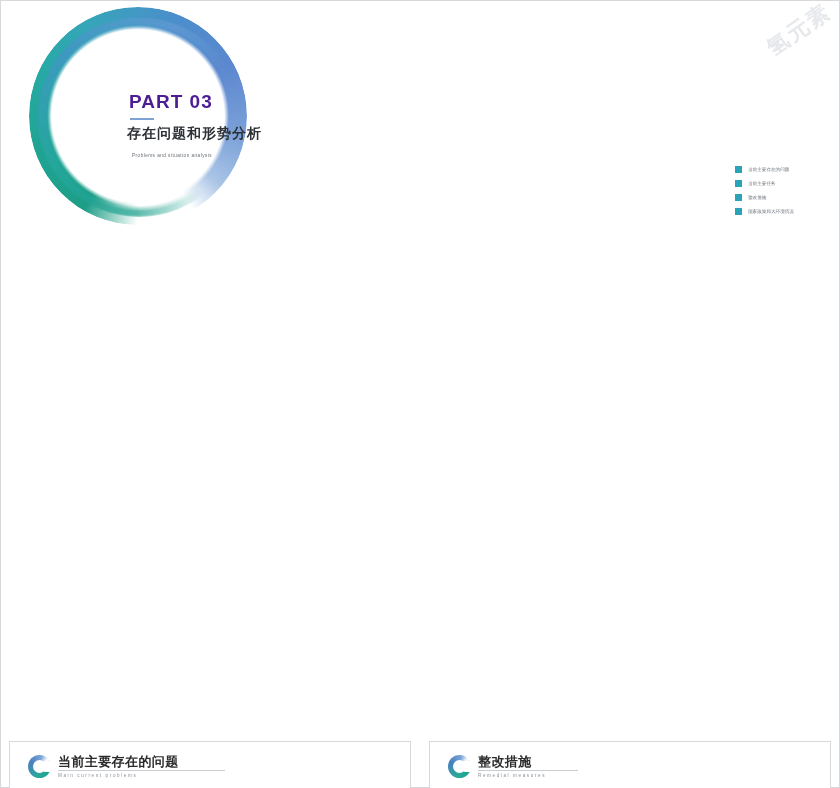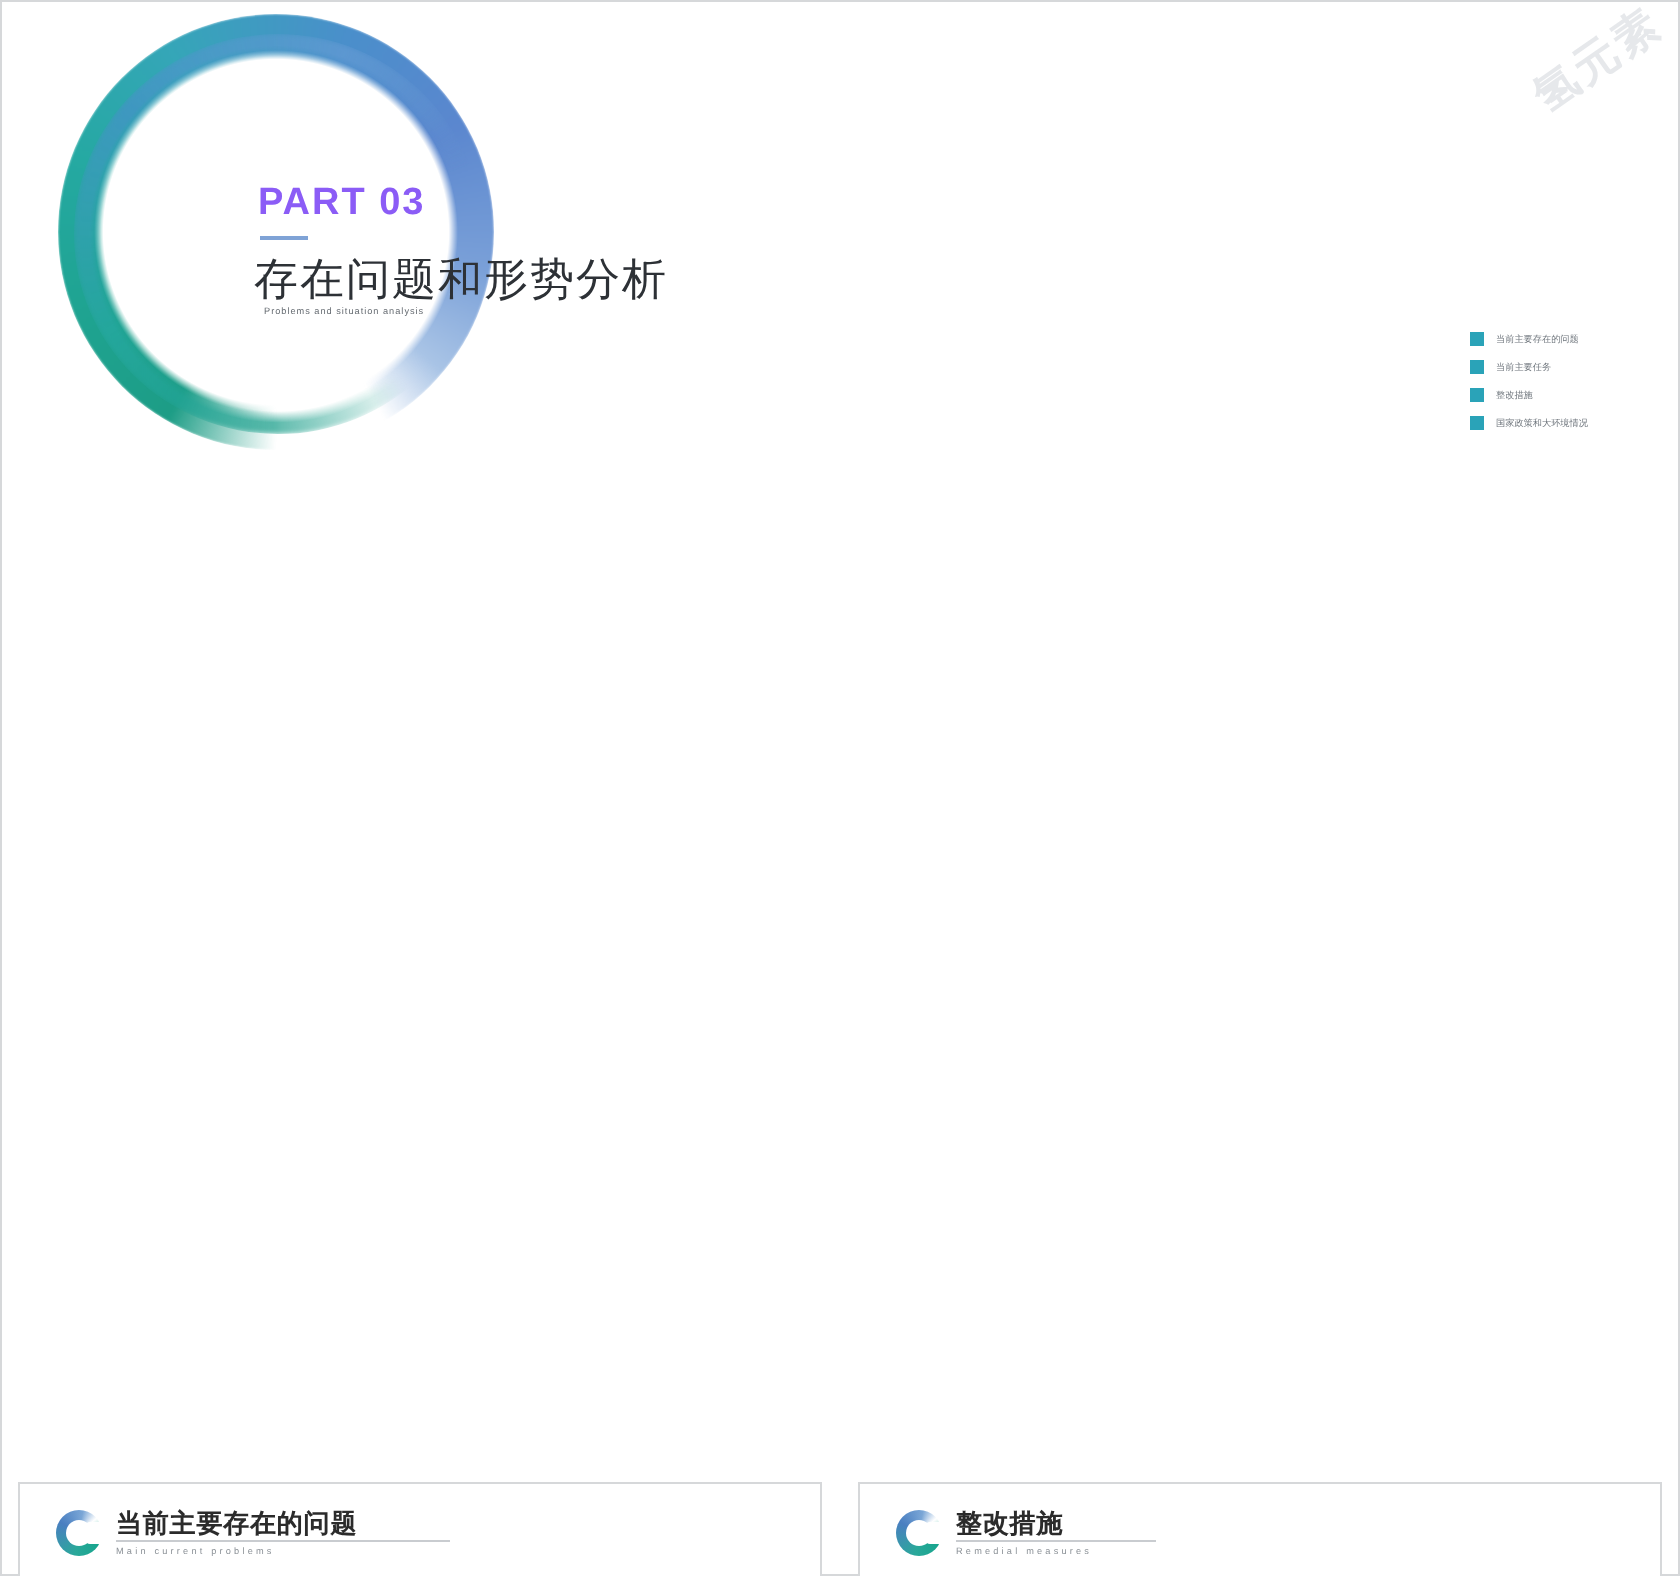--- a/index.html
+++ b/index.html
@@ -152,23 +152,23 @@
     border-radius: 50%;
     background: conic-gradient(from 180deg,
       rgba(30,160,140,0.75) 0deg, rgba(40,170,165,0.6) 60deg,
       rgba(70,145,200,0.7) 130deg, rgba(110,160,215,0.5) 200deg,
       rgba(255,255,255,0) 250deg, rgba(255,255,255,0) 320deg,
       rgba(30,160,140,0.7) 360deg);
     -webkit-mask: radial-gradient(circle at 50% 50%, transparent 62%, #000 66%, #000 93%, transparent 98%);
     mask: radial-gradient(circle at 50% 50%, transparent 62%, #000 66%, #000 93%, transparent 98%);
     filter: blur(1.2px);
   }
-  .cv-part { position: absolute; left: 128px; top: 90px; font-size: 19px; color: #8b5cf6; font-weight: bold; letter-spacing: 1px; }
+  .cv-part { position: absolute; left: 128px; top: 90px; font-size: 19px; color: #4c1d95; font-weight: bold; letter-spacing: 1px; }
   .cv-rule { position: absolute; left: 129px; top: 117px; width: 24px; height: 2px; background: #7fa3d6; }
-  .cv-h1 { position: absolute; left: 126px; top: 124px; font-size: 22px; font-weight: normal; color: #2d3136; letter-spacing: 1px; white-space: nowrap; }
+  .cv-h1 { position: absolute; left: 126px; top: 124px; font-size: 14px; font-weight: bold; color: #2d3136; letter-spacing: 1px; white-space: nowrap; }
   .cv-en { position: absolute; left: 131px; top: 152px; font-size: 4.6px; color: #646a70; letter-spacing: 0.5px; }
   .cv-leg { position: absolute; right: 14px; top: 165px; width: 90px; }
   .cv-leg .li { display: flex; align-items: center; margin-bottom: 7px; }
   .cv-leg .sw { width: 7px; height: 7px; background: #2aa3b8; margin-right: 6px; flex: 0 0 7px; }
   .cv-leg .lt { font-size: 4.6px; color: #6f767d; }
 </style>
 </head>
 <body>
 
 <div class="gallery">

